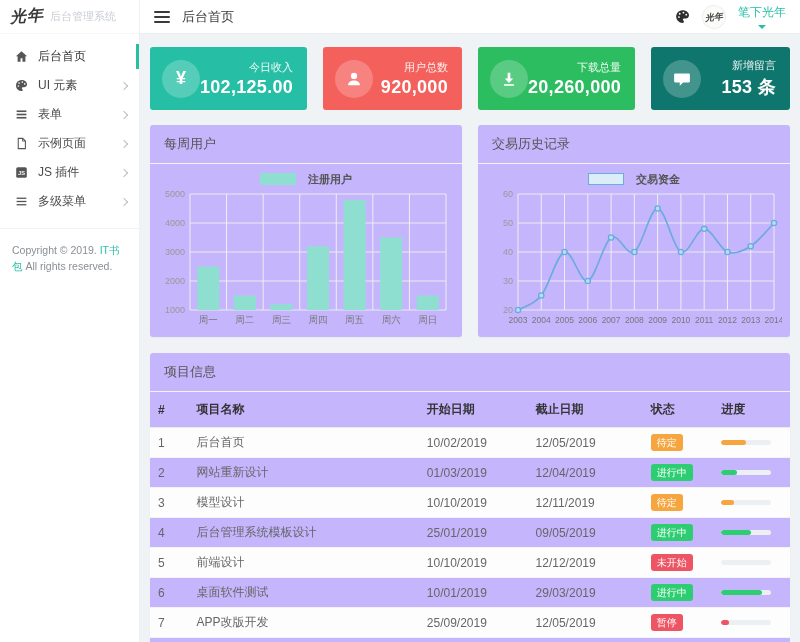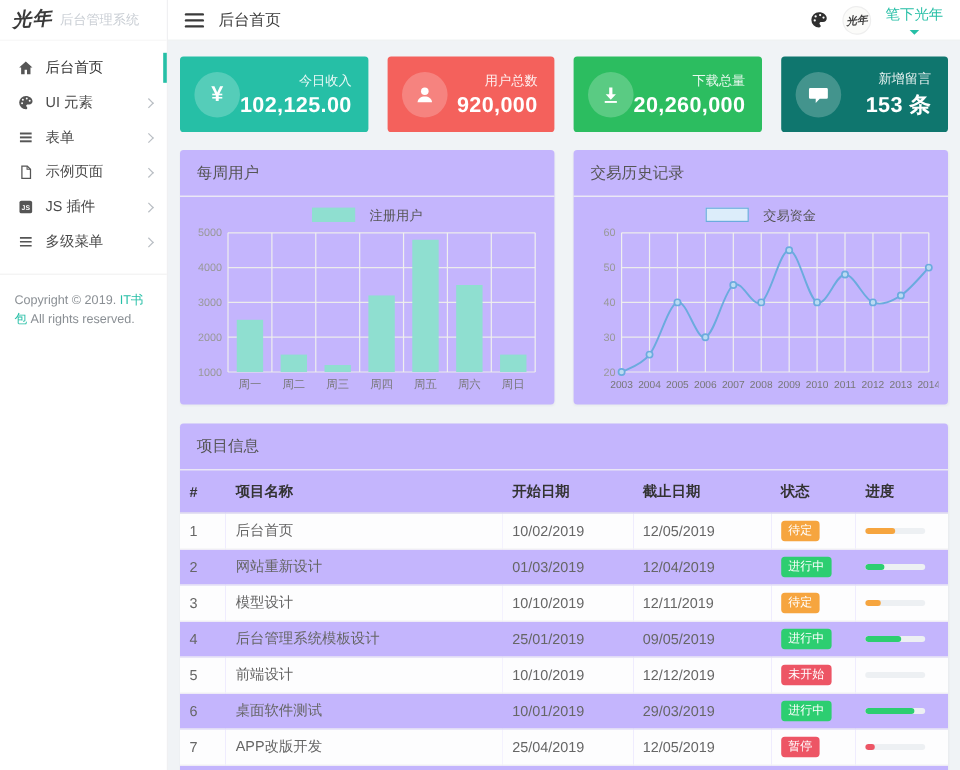--- a/index.html
+++ b/index.html
@@ -44,21 +44,21 @@
   .card .c-ico { width:38px; height:38px; border-radius:50%; background:rgba(255,255,255,.22); display:flex; align-items:center; justify-content:center; flex:0 0 38px; }
   .card .c-txt { flex:1; text-align:right; padding-right:2px; }
   .card .c-label { font-size:11px; opacity:.9; margin-bottom:2px; }
   .card .c-value { font-size:18px; font-weight:bold; letter-spacing:.3px; }
 
   
   .charts-row { display:grid; grid-template-columns:1fr 1fr; gap:16px; margin-top:15px; }
   .panel { background:#c4b5fd; border-radius:3px; box-shadow:0 1px 2px rgba(0,0,0,.04); }
   .panel-hd { padding:10px 14px; font-size:13px; color:#555; border-bottom:1px solid #f3f3f3; }
   .chart-body { padding:6px 6px 4px; }
-  .legend { display:flex; justify-content:center; align-items:center; gap:12px; height:18px; font-size:11px; color:#555; }
+  .legend { display:flex; justify-content:center; align-items:center; gap:12px; height:18px; font-size:11px; color:#555;font-weight:bold; }
   .legend .sw { width:36px; height:12px; }
 
   
   .table-panel { margin-top:16px; }
   table { width:100%; border-collapse:collapse; }
   thead th { text-align:left; font-size:12px; color:#333; font-weight:bold; padding:9px 8px; border-bottom:1px solid #ebebeb; }
   tbody td { font-size:12px; color:#666; padding:6px 8px; border-bottom:1px solid #f4f4f4; height:25px; }
   tbody tr:nth-child(odd) { background:#fdfdfe; }
   .badge { display:inline-block; padding:2px 6px; border-radius:3px; color:#fff; font-size:10px; line-height:1.3; }
   .prog-track { width:50px; height:5px; background:#edf0f3; border-radius:3px; overflow:hidden; }
@@ -413,21 +413,21 @@
                 <td><span class="badge" style="background:#2dce71">进行中</span></td>
                 <td>
                   <div class="prog-track">
                     <div class="prog-fill" style="width:82%;background:#2dce71"></div>
                   </div>
                 </td>
               </tr>
               <tr>
                 <td>7</td>
                 <td>APP改版开发</td>
-                <td>25/04/2019</td>
+                <td>25/09/2019</td>
                 <td>12/05/2019</td>
                 <td><span class="badge" style="background:#ed5565">暂停</span></td>
                 <td>
                   <div class="prog-track">
                     <div class="prog-fill" style="width:16%;background:#ed5565"></div>
                   </div>
                 </td>
               </tr>
               <tr>
                 <td>8</td>

